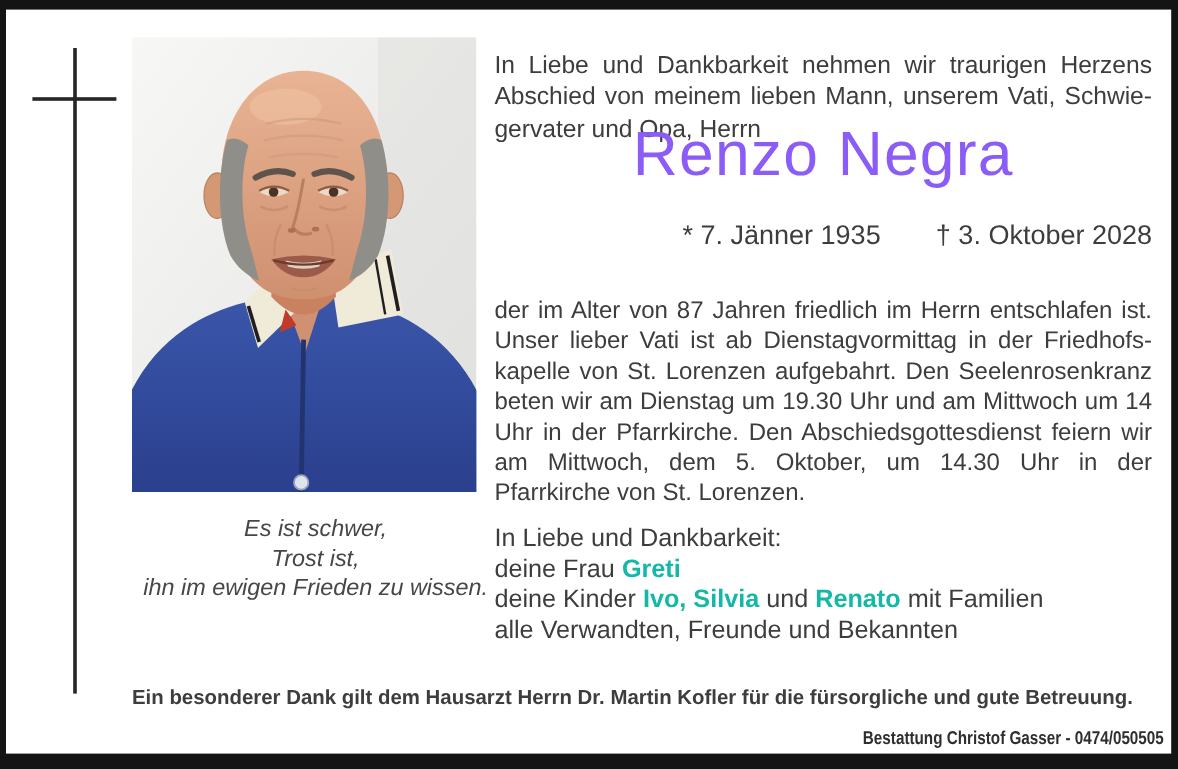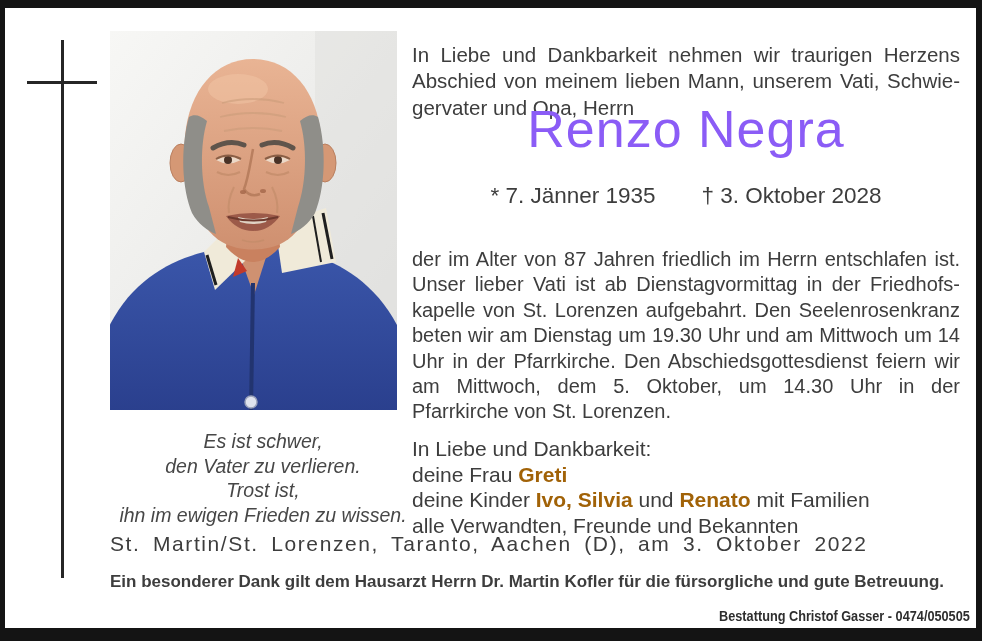--- a/index.html
+++ b/index.html
@@ -13,26 +13,26 @@
   .photo{position:absolute;left:110px;top:31px;width:287px;height:379px;display:block;}
 
   .verse{position:absolute;left:88px;top:429px;width:350px;text-align:center;
          font-style:italic;font-size:19.5px;line-height:24.5px;color:#474747;}
 
   .justified{text-align:justify;text-justify:inter-word;hyphens:manual;margin-top:23px;}
 
   .intro{position:absolute;left:412px;top:19px;width:548px;font-size:20.5px;line-height:26.4px;}
   .name{position:absolute;left:412px;top:99px;width:548px;text-align:center;
         font-size:52px;letter-spacing:1px;color:#8b5cf6;font-weight:400;white-space:nowrap;}
-  .dates{position:absolute;left:412px;top:183px;width:548px;display:flex;justify-content:center;
+  .dates{position:absolute;left:412px;top:183px;width:548px;display:flex;justify-content:flex-end;
          gap:46px;font-size:22.5px;color:#3d3d3d;white-space:nowrap;}
   .lower{position:absolute;left:412px;top:224px;width:548px;}
   .body-par{font-size:20px;line-height:25.4px;}
   .closing{margin-top:11px;font-size:21px;line-height:25.8px;}
-  .closing b{font-weight:700;color:#a16207;}
+  .closing b{font-weight:700;color:#14b8a6;}
 
   .places{position:absolute;left:110px;top:532px;width:862px;font-size:21px;
           letter-spacing:1.6px;word-spacing:5px;white-space:nowrap;}
   .thanks{position:absolute;left:110px;top:569px;width:850px;font-size:17px;line-height:26.5px;font-weight:bold;}
   .funeral{position:absolute;right:12px;top:607px;font-size:15.5px;font-weight:700;color:#2e2e2e;
            transform:scaleX(.82);transform-origin:100% 50%;white-space:nowrap;}
 </style>
 </head>
 <body>
 
@@ -114,21 +114,20 @@
     <path d="M162,156 Q169,170 167,182" stroke="#c08a68" stroke-width="2" fill="none" opacity="0.6"></path>
 
     <path d="M116,185 Q143,179 170,185 Q159,200 143,200 Q127,200 116,185 Z" fill="#9c5a49"></path>
     <path d="M128,186 Q143,190 158,186 L156,191 Q143,195 130,191 Z" fill="#e8e0d2" opacity="0.9"></path>
     <path d="M118,186 Q143,193 168,186" stroke="#6e3a2e" stroke-width="2" fill="none"></path>
     <path d="M132,209 Q143,213 154,209" stroke="#c08a68" stroke-width="1.5" fill="none" opacity="0.6"></path>
   </svg>
 
   <div class="verse">
     <div>Es ist schwer,</div>
-    <div>den Vater zu verlieren.</div>
     <div>Trost ist,</div>
     <div>ihn im ewigen Frieden zu wissen.</div>
   </div>
 
   <div class="intro justified">In Liebe und Dankbarkeit nehmen wir traurigen Herzens Abschied von meinem lieben Mann, unserem Vati, Schwie­gervater und Opa, Herrn</div>
 
   <div class="name">Renzo Negra</div>
 
   <div class="dates">
     <span>* 7. Jänner 1935</span>
@@ -138,18 +137,17 @@
   <div class="lower">
     <div class="body-par justified">der im Alter von 87 Jahren friedlich im Herrn entschlafen ist. Unser lieber Vati ist ab Dienstagvormittag in der Friedhofs­kapelle von St. Lorenzen aufgebahrt. Den Seelenrosen­kranz beten wir am Dienstag um 19.30 Uhr und am Mitt­woch um 14 Uhr in der Pfarrkirche. Den Abschiedsgottes­dienst feiern wir am Mittwoch, dem 5. Oktober, um 14.30 Uhr in der Pfarrkirche von St. Lorenzen.</div>
     <div class="closing">
       <div>In Liebe und Dankbarkeit:</div>
       <div><span>deine Frau </span><b>Greti</b></div>
       <div><span>deine Kinder </span><b>Ivo, Silvia</b><span> und </span><b>Renato</b><span> mit Familien</span></div>
       <div>alle Verwandten, Freunde und Bekannten</div>
     </div>
   </div>
 
-  <div class="places">St. Martin/St. Lorenzen, Taranto, Aachen (D), am 3. Oktober 2022</div>
 
   <div class="thanks">Ein besonderer Dank gilt dem Hausarzt Herrn Dr. Martin Kofler für die fürsorgliche und gute Betreuung.</div>
 
   <div class="funeral">Bestattung Christof Gasser - 0474/050505</div>
 </div>
 
 </body></html>

